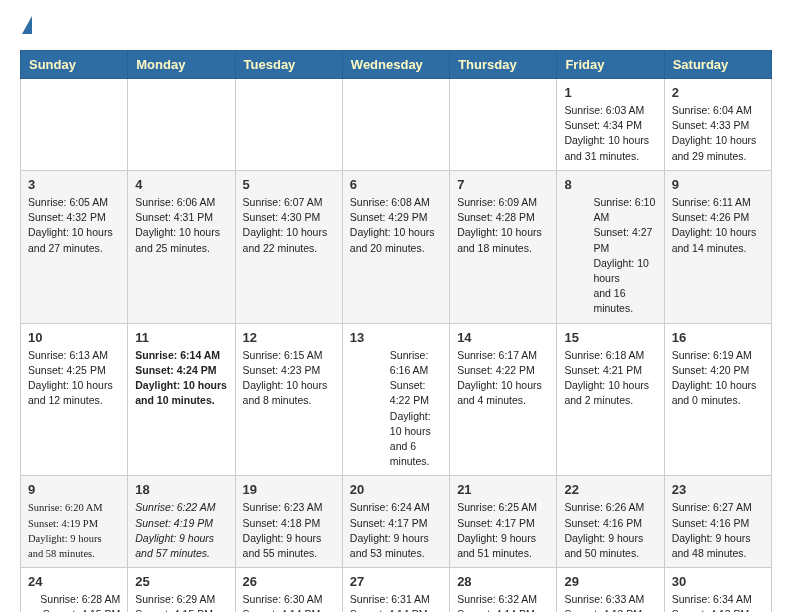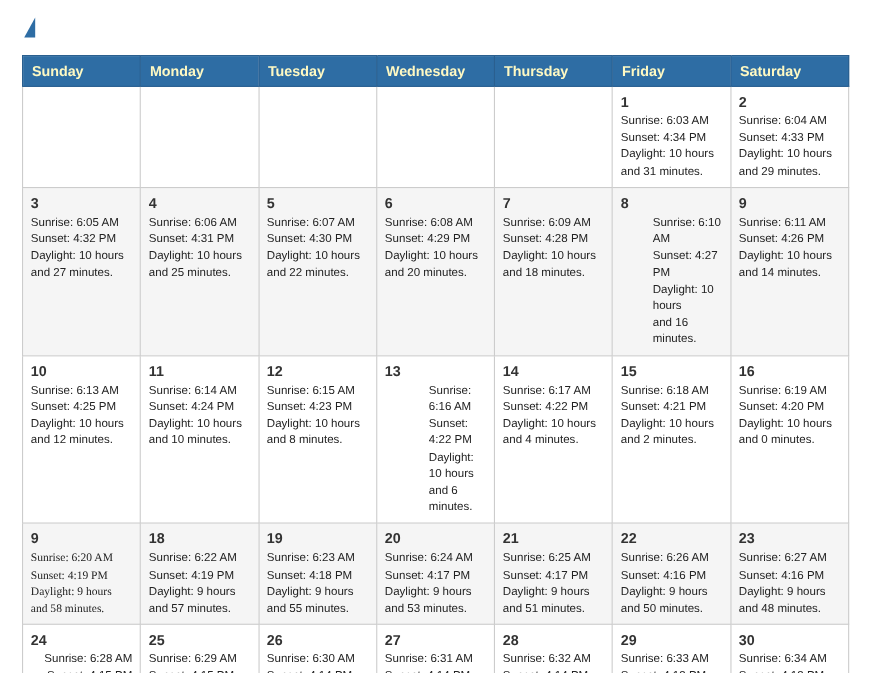--- a/index.html
+++ b/index.html
@@ -183,21 +183,21 @@
       <tr>
         <td>
           <div class="day-num">10</div>
           <div class="day-info" style="white-space: pre-line;">Sunrise: 6:13 AM
 Sunset: 4:25 PM
 Daylight: 10 hours
 and 12 minutes.</div>
         </td>
         <td>
           <div class="day-num">11</div>
-          <div class="day-info" style="white-space: pre-line;">Sunrise: 6:14 AM
+          <div class="day-info" style="white-space: pre-line; font-weight: bold;">Sunrise: 6:14 AM
 Sunset: 4:24 PM
 Daylight: 10 hours
 and 10 minutes.</div>
         </td>
         <td>
           <div class="day-num">12</div>
           <div class="day-info" style="white-space: pre-line;">Sunrise: 6:15 AM
 Sunset: 4:23 PM
 Daylight: 10 hours
 and 8 minutes.</div>
@@ -234,21 +234,21 @@
       <tr>
         <td>
           <div class="day-num">9</div>
           <div class="day-info" style="white-space: pre-line; font-family: Liberation Serif, serif;">Sunrise: 6:20 AM
 Sunset: 4:19 PM
 Daylight: 9 hours
 and 58 minutes.</div>
         </td>
         <td>
           <div class="day-num">18</div>
-          <div class="day-info" style="white-space: pre-line;">Sunrise: 6:22 AM
+          <div class="day-info" style="white-space: pre-line; font-style: italic;">Sunrise: 6:22 AM
 Sunset: 4:19 PM
 Daylight: 9 hours
 and 57 minutes.</div>
         </td>
         <td>
           <div class="day-num">19</div>
           <div class="day-info" style="white-space: pre-line;">Sunrise: 6:23 AM
 Sunset: 4:18 PM
 Daylight: 9 hours
 and 55 minutes.</div>

